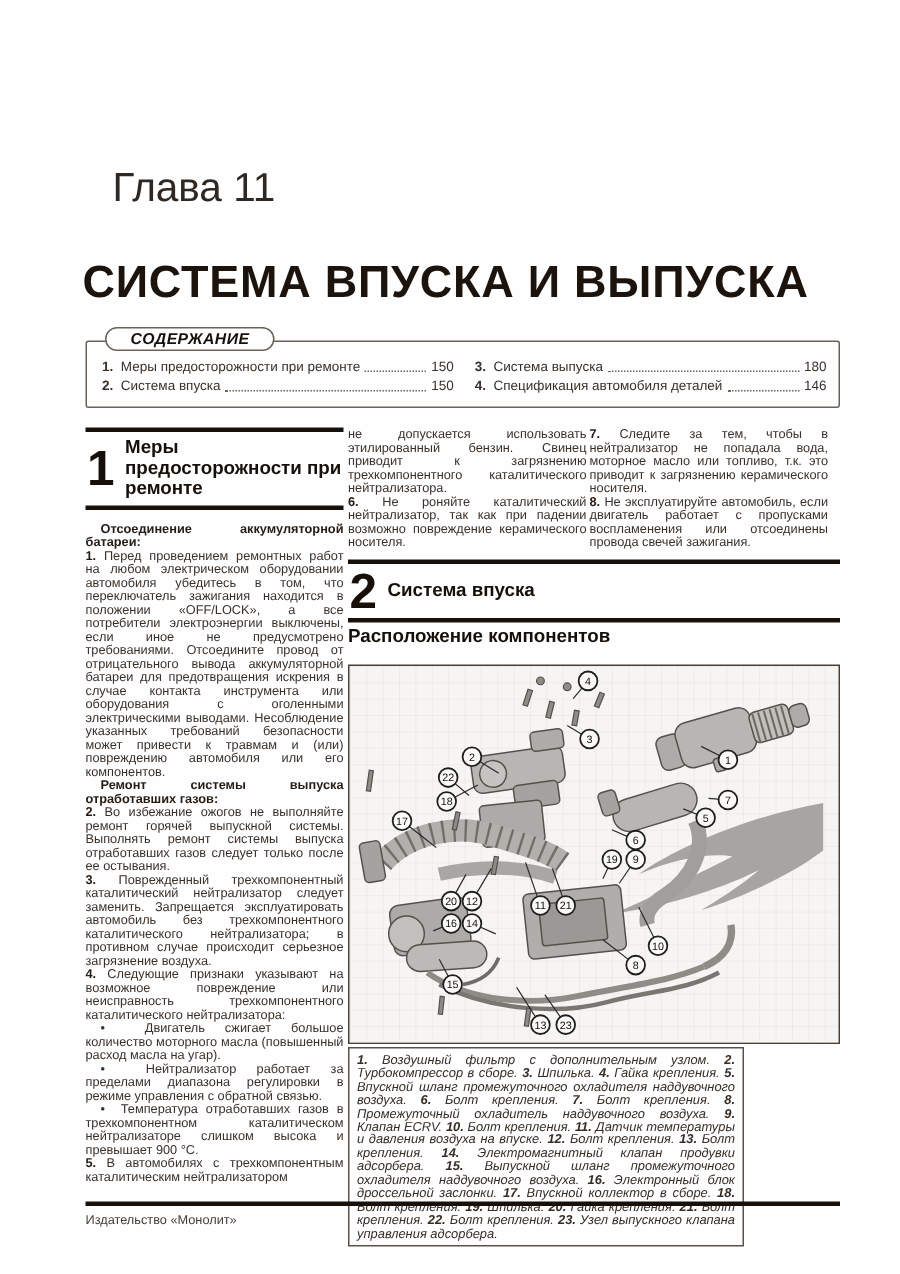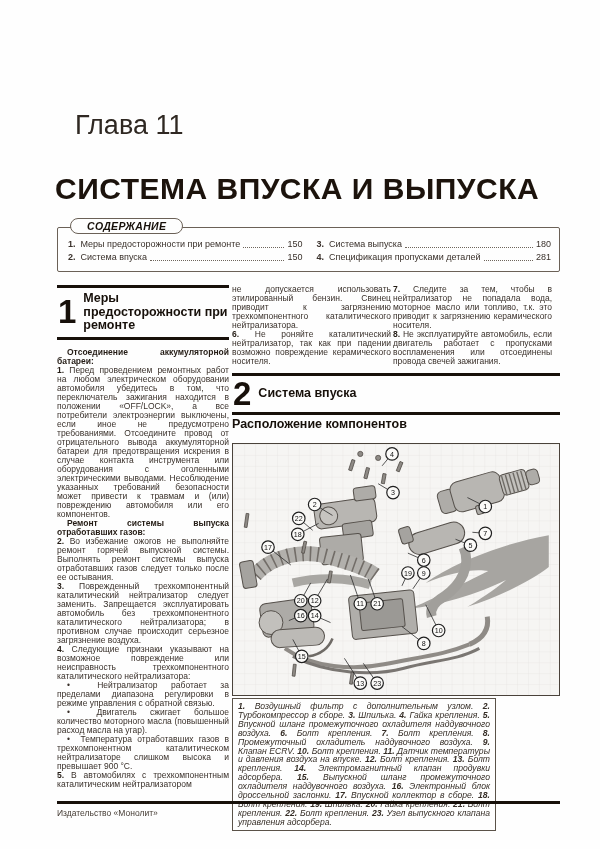--- a/index.html
+++ b/index.html
@@ -83,42 +83,42 @@
         </div>
         <div class="toc-col">
           <div class="toc-row">
             <span class="tnum">3.</span>
             <span class="ttitle">Система выпуска</span>
             <span class="dots"></span>
             <span class="tpage">180</span>
           </div>
           <div class="toc-row">
             <span class="tnum">4.</span>
-            <span class="ttitle">Спецификация пропусками деталей</span>
+            <span class="ttitle">Спецификация автомобиля деталей</span>
             <span class="dots"></span>
-            <span class="tpage">281</span>
+            <span class="tpage">146</span>
           </div>
         </div>
       </div>
   </div>
 
   <div class="colL">
     <div class="sec-header">
       <span class="sec-num">1</span>
       <span class="sec-title">Меры предосторожности при ремонте</span>
     </div>
     <div class="bodytext" id="col-left-text">
         <p class="para h">Отсоединение аккумуляторной батареи:</p>
         <p class="para p"><b class="pnum">1.&nbsp;</b>Перед проведением ремонтных работ на любом электрическом оборудовании автомобиля убедитесь в том, что переключатель зажигания находится в положении «OFF/LOCK», а все потребители электроэнергии выключены, если иное не предусмотрено требованиями. Отсоедините провод от отрицательного вывода аккумуляторной батареи для предотвращения искрения в случае контакта инструмента или оборудования с оголенными электрическими выводами. Несоблюдение указанных требований безопасности может привести к травмам и (или) повреждению автомобиля или его компонентов.</p>
         <p class="para h">Ремонт системы выпуска отработавших газов:</p>
         <p class="para p"><b class="pnum">2.&nbsp;</b>Во избежание ожогов не выполняйте ремонт горячей выпускной системы. Выполнять ремонт системы выпуска отработавших газов следует только после ее остывания.</p>
         <p class="para p"><b class="pnum">3.&nbsp;</b>Поврежденный трехкомпонентный каталитический нейтрализатор следует заменить. Запрещается эксплуатировать автомобиль без трехкомпонентного каталитического нейтрализатора; в противном случае происходит серьезное загрязнение воздуха.</p>
         <p class="para p"><b class="pnum">4.&nbsp;</b>Следующие признаки указывают на возможное повреждение или неисправность трехкомпонентного каталитического нейтрализатора:</p>
+        <p class="para b">•&nbsp;&nbsp;Двигатель сжигает большое количество моторного масла (повышенный расход масла на угар).</p>
         <p class="para b">•&nbsp;&nbsp;Нейтрализатор работает за пределами диапазона регулировки в режиме управления с обратной связью.</p>
-        <p class="para b">•&nbsp;&nbsp;Двигатель сжигает большое количество моторного масла (повышенный расход масла на угар).</p>
         <p class="para b">•&nbsp;&nbsp;Температура отработавших газов в трехкомпонентном каталитическом нейтрализаторе слишком высока и превышает 900 °C.</p>
         <p class="para p"><b class="pnum">5.&nbsp;</b>В автомобилях с трехкомпонентным каталитическим нейтрализатором</p>
       </div>
   </div>
 
   <div class="rightArea">
     <div class="textcols">
       <div class="tc" id="col-mid-text">
           <p class="para cont">не допускается использовать этилированный бензин. Свинец приводит к загрязнению трехкомпонентного каталитического нейтрализатора.</p>
           <p class="para p"><b class="pnum">6.&nbsp;</b>Не роняйте каталитический нейтрализатор, так как при падении возможно повреждение керамического носителя.</p>

